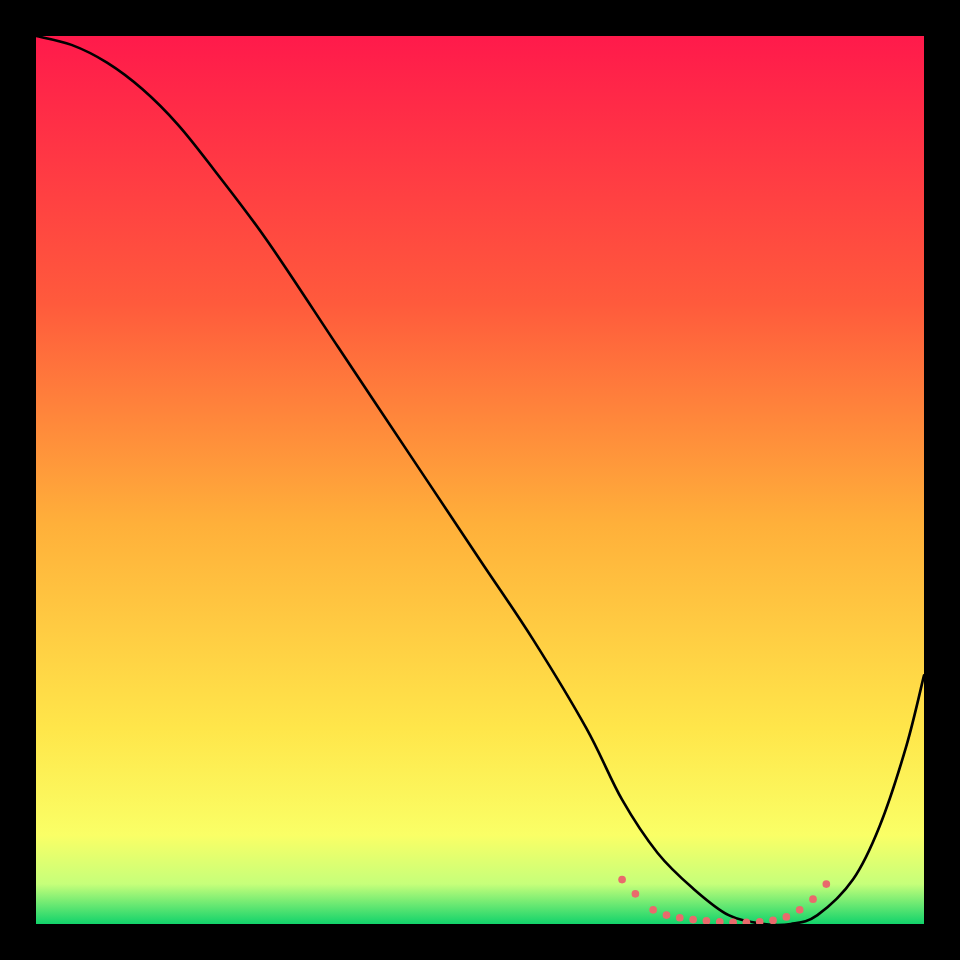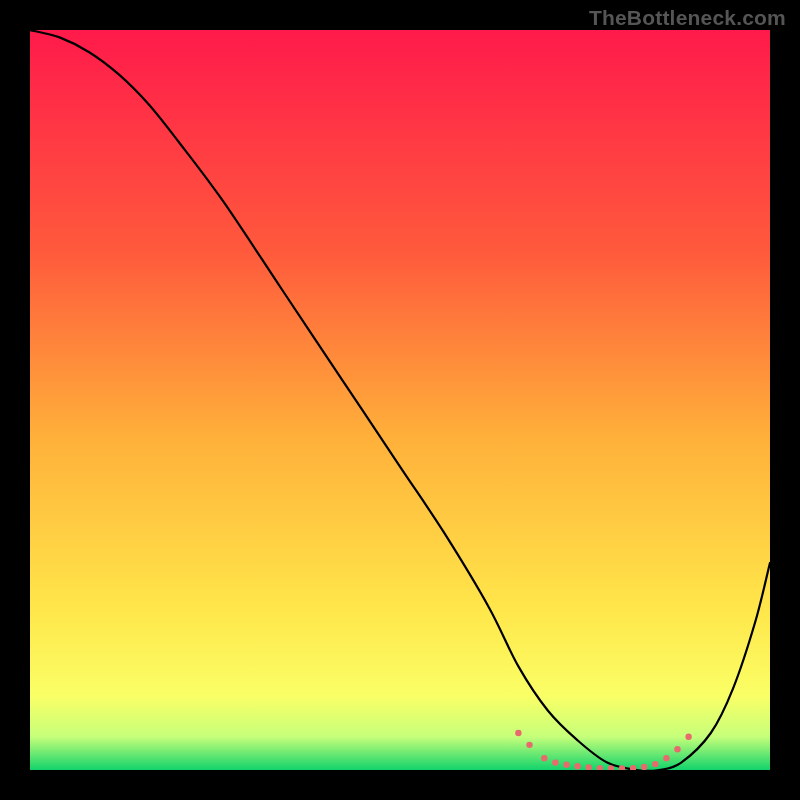--- a/index.html
+++ b/index.html
@@ -38,21 +38,20 @@
   svg {
     display: block;
     width: 740px;
     height: 740px;
   }
 </style>
 </head>
 <body>
 
 <div class="stage">
-  <div class="watermark">TheBottleneck.com</div>
 
   <div class="plot">
     <svg id="chart-svg" viewBox="0 0 740 740" preserveAspectRatio="none">
       <defs>
         <linearGradient id="bg-grad" x1="0" y1="0" x2="0" y2="1">
             <stop offset="0.00%" stop-color="#ff1a4b"></stop>
             <stop offset="30.00%" stop-color="#ff5a3c"></stop>
             <stop offset="55.00%" stop-color="#ffb03a"></stop>
             <stop offset="78.00%" stop-color="#ffe64a"></stop>
             <stop offset="90.00%" stop-color="#faff66"></stop>

